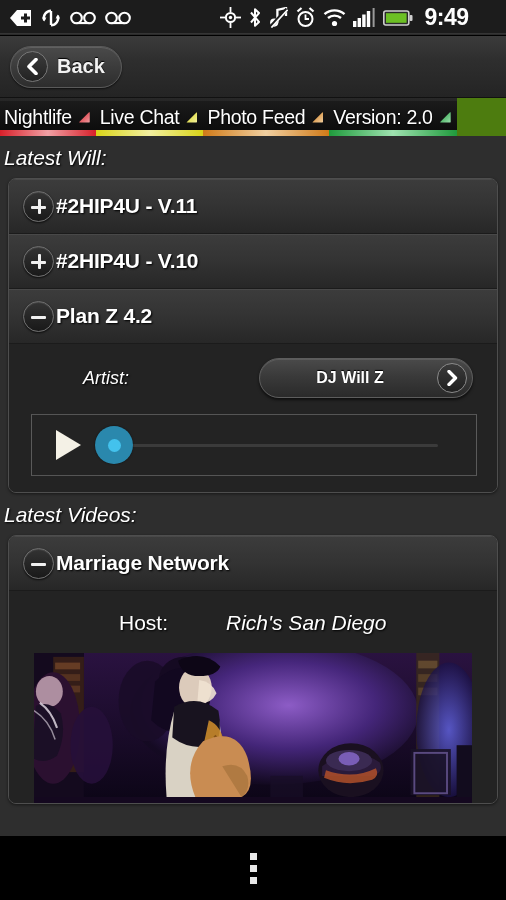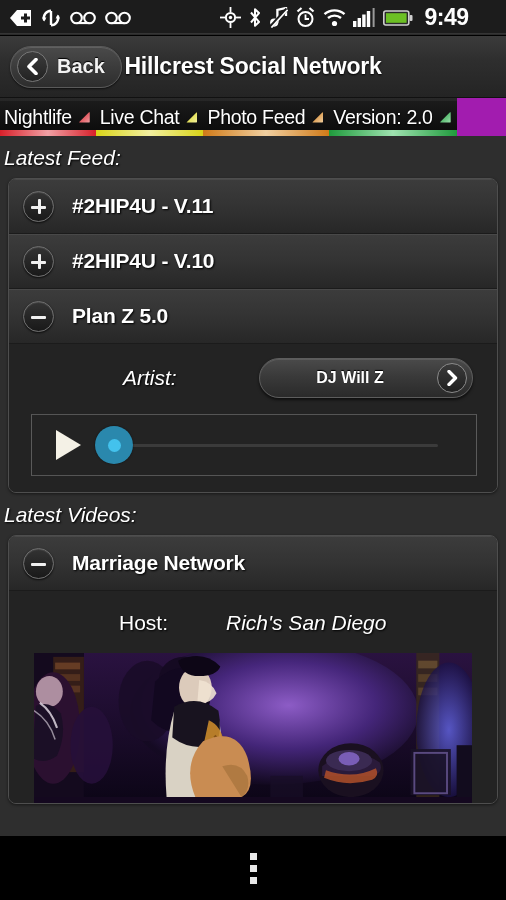--- a/index.html
+++ b/index.html
@@ -53,21 +53,21 @@
   }
   .back-label { color:#f2f2f2; font-size:20px; font-weight:bold; text-shadow:0 -1px 1px #000; }
   .title {
     position:absolute; left:0; right:0; text-align:center;
     color:#fff; font-size:23px; font-weight:bold;
     text-shadow:0 1px 2px #000; pointer-events:none;
     letter-spacing:-.2px;
   }
 
   
-  .tabstrip { display:flex; height:38px; background:#a21caf; position:relative; }
+  .tabstrip { display:flex; height:38px; background:#4d7c0f; position:relative; }
   .tab {
     position:relative; flex:0 0 auto;
     display:flex; align-items:center;
     padding:0 6px 0 4px;
     background:linear-gradient(#1d1d1d 0%, #121212 55%, #0a0a0a 100%);
     cursor:pointer; overflow:hidden;
   }
   .tab-label {
     color:#fff; font-size:19.5px; font-weight:500;
     white-space:nowrap; text-shadow:0 1px 2px #000;
@@ -92,21 +92,21 @@
   .section-head {
     color:#fff; font-size:21px; font-style:italic; font-weight:500;
     padding:10px 0 8px 4px; text-shadow:1px 1px 2px #000;
   }
   .card {
     margin:0 8px; border:1px solid #4e4e4e; border-radius:8px;
     background:#2a2a2a; overflow:hidden;
     box-shadow:0 1px 3px rgba(0,0,0,.5);
   }
   .acc-row {
-    display:flex; align-items:center; gap:18px;
+    display:flex; align-items:center; gap:2px;
     height:55px; padding:0 14px;
     background:linear-gradient(#3c3c3c 0%, #333 50%, #272727 100%);
     border-bottom:1px solid #1b1b1b;
     box-shadow:inset 0 1px 0 rgba(255,255,255,.07);
     cursor:pointer;
   }
   .acc-row:last-child { border-bottom:none; }
   .pm {
     width:31px; height:31px; border-radius:50%; flex:0 0 auto;
     background:linear-gradient(#333,#191919);
@@ -121,22 +121,22 @@
   .pm.plus::after { top:7px; bottom:7px; left:13.5px; width:3.5px; }
   .acc-label {
     color:#fff; font-size:21px; font-weight:bold;
     text-shadow:1px 1px 2px #000; letter-spacing:-.2px;
   }
 
   
   .acc-body { background:#232323; padding:14px 10px 16px; }
   .artist-row { display:flex; align-items:center; padding:0 4px 0 0; }
   .artist-label {
-    color:#fff; font-size:21px; font-style:italic; font-weight:500;
-    text-shadow:1px 1px 2px #000; margin-left:104px;
+    color:#fff; font-size:18px; font-style:italic; font-weight:500;
+    text-shadow:1px 1px 2px #000; margin-left:64px;
   }
   .pill {
     margin-left:auto; margin-right:10px;
     height:40px; min-width:214px; border-radius:20px;
     background:linear-gradient(#4a4a4a 0%,#3a3a3a 45%,#2a2a2a 100%);
     border:1px solid #5d5d5d;
     box-shadow:0 2px 3px rgba(0,0,0,.6), inset 0 1px 0 rgba(255,255,255,.10);
     display:flex; align-items:center; position:relative;
     cursor:pointer; padding:0 46px 0 14px;
   }
@@ -279,21 +279,20 @@
 
   <div class="titlebar">
     <div class="backbtn">
       <span class="back-circle">
         <svg width="15" height="17" viewBox="0 0 15 17">
           <path d="M11 1.5 L4 8.5 L11 15.5" stroke="#fff" stroke-width="3.6" fill="none" stroke-linecap="round" stroke-linejoin="round"></path>
         </svg>
       </span>
       <span class="back-label">Back</span>
     </div>
-    <div class="title">Hillcrest Social Network</div>
   </div>
 
   <div class="tabstrip" id="tabstrip">
       <div class="tab">
         <span class="tab-label">Nightlife</span>
         <span class="tab-mark" style="background: linear-gradient(135deg, rgb(216, 32, 42), rgb(240, 160, 164));"></span>
         <span class="tab-underline" style="background: linear-gradient(90deg, rgb(216, 32, 42) 0%, rgb(240, 160, 164) 50%, rgb(216, 32, 42) 100%);"></span>
       </div>
       <div class="tab">
         <span class="tab-label">Live Chat</span>
@@ -307,34 +306,34 @@
       </div>
       <div class="tab">
         <span class="tab-label">Version: 2.0</span>
         <span class="tab-mark" style="background: linear-gradient(135deg, rgb(31, 154, 60), rgb(159, 226, 176));"></span>
         <span class="tab-underline" style="background: linear-gradient(90deg, rgb(31, 154, 60) 0%, rgb(159, 226, 176) 50%, rgb(31, 154, 60) 100%);"></span>
       </div>
     </div>
 
   <div class="content">
 
-    <div class="section-head">Latest Feed:</div>
+    <div class="section-head">Latest Will:</div>
 
     <div class="card">
       <div class="acc-row">
         <span class="pm plus"></span>
         <span class="acc-label">#2HIP4U - V.11</span>
       </div>
       <div class="acc-row">
         <span class="pm plus"></span>
         <span class="acc-label">#2HIP4U - V.10</span>
       </div>
       <div class="acc-row">
         <span class="pm"></span>
-        <span class="acc-label">Plan Z 5.0</span>
+        <span class="acc-label">Plan Z 4.2</span>
       </div>
 
       <div class="acc-body">
         <div class="artist-row">
           <span class="artist-label">Artist:</span>
           <div class="pill">
             <span class="pill-label">DJ Will Z</span>
             <span class="chev">
               <svg width="14" height="16" viewBox="0 0 14 16">
                 <path d="M4 1.5 L10.5 8 L4 14.5" stroke="#fff" stroke-width="3.4" fill="none" stroke-linecap="round" stroke-linejoin="round"></path>

